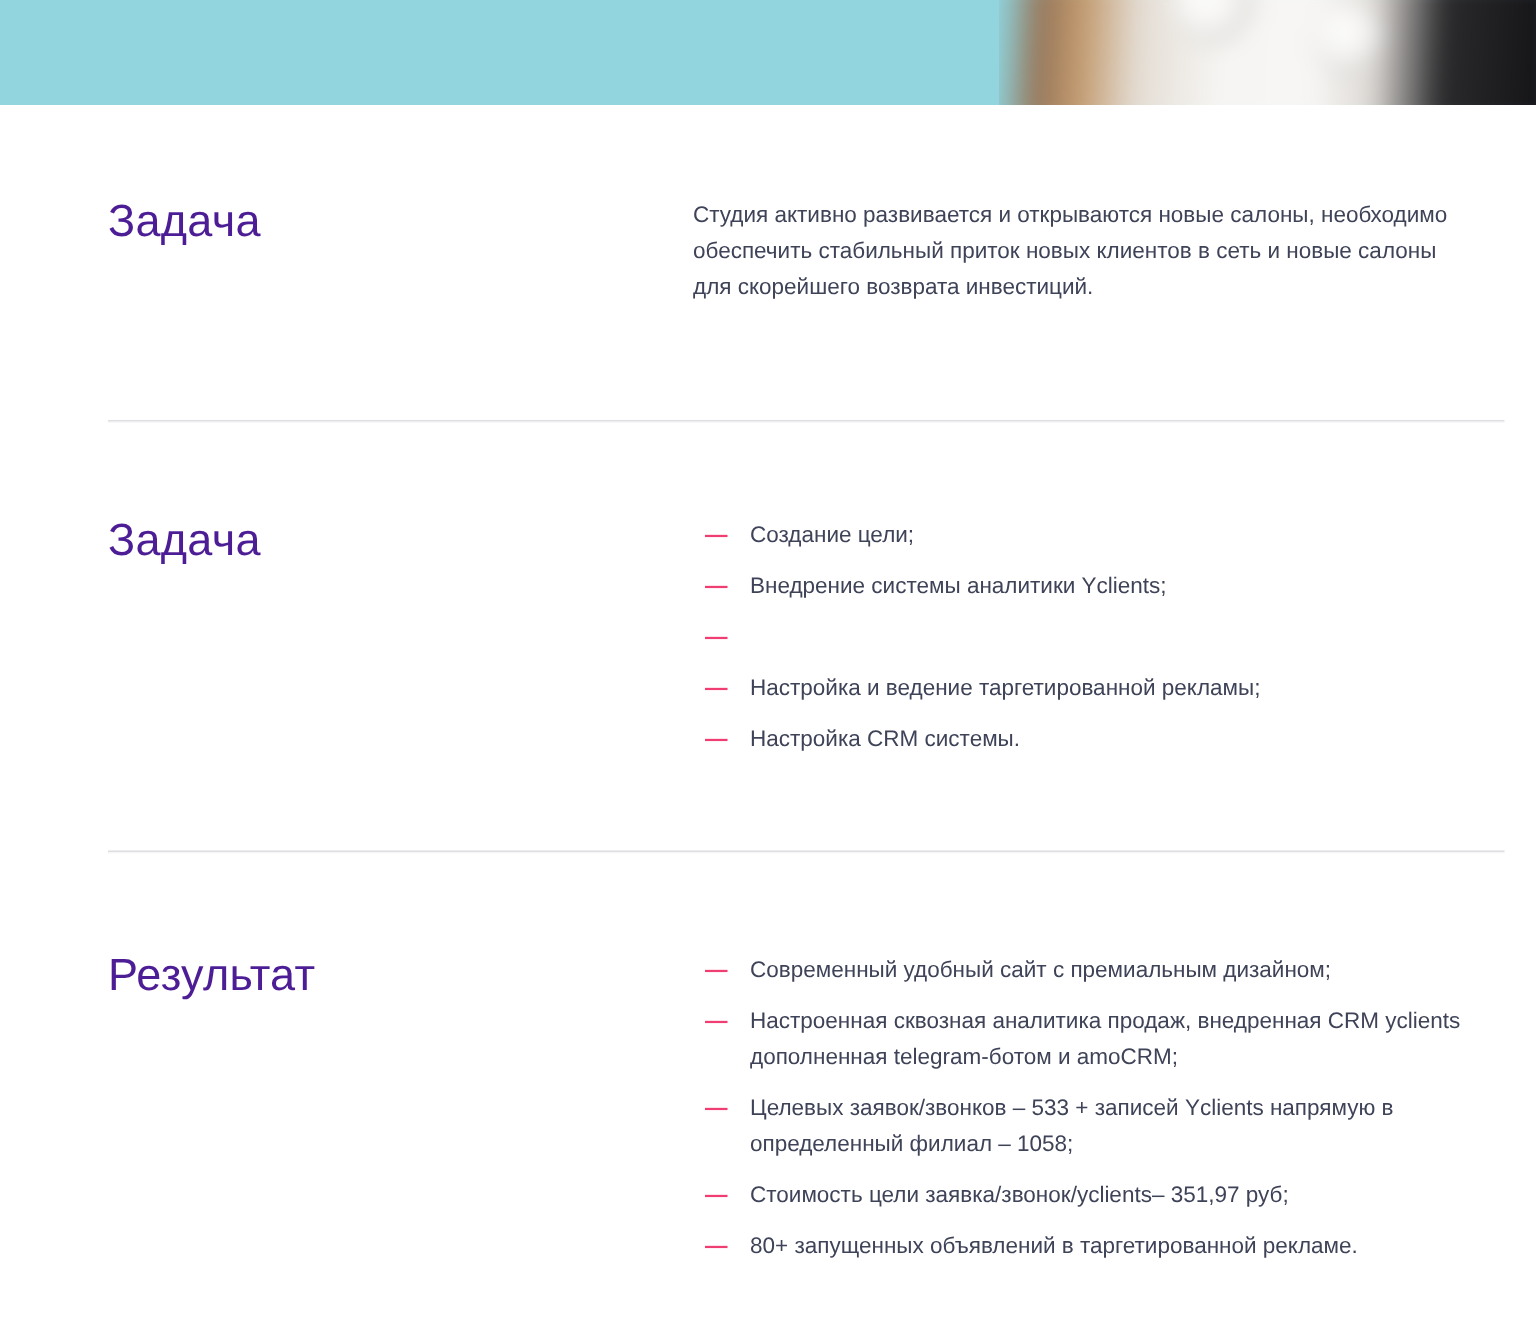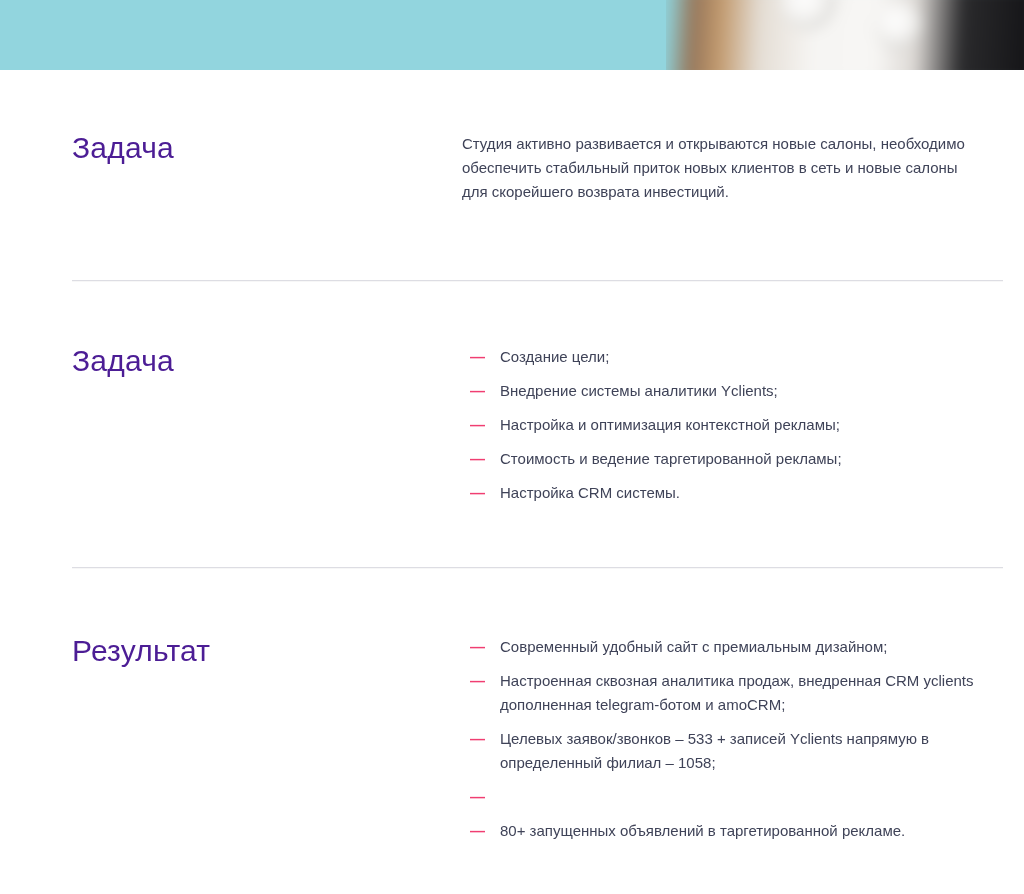--- a/index.html
+++ b/index.html
@@ -148,25 +148,24 @@
           <li>
             <span class="dash">—</span>
             <span class="item-text">Создание цели;</span>
           </li>
           <li>
             <span class="dash">—</span>
             <span class="item-text">Внедрение системы аналитики Yclients;</span>
           </li>
           <li>
             <span class="dash">—</span>
-            <span class="item-text">Настройка и оптимизация контекстной рекламы;</span>
-          </li>
-          <li>
-            <span class="dash">—</span>
-            <span class="item-text">Стоимость и ведение таргетированной рекламы;</span>
+          </li>
+          <li>
+            <span class="dash">—</span>
+            <span class="item-text">Настройка и ведение таргетированной рекламы;</span>
           </li>
           <li>
             <span class="dash">—</span>
             <span class="item-text">Настройка CRM системы.</span>
           </li>
         </ul>
       </div>
     </section>
 
     <hr class="divider">
@@ -182,20 +181,21 @@
           <li>
             <span class="dash">—</span>
             <span class="item-text">Настроенная сквозная аналитика продаж, внедренная CRM yclients дополненная telegram-ботом и amoCRM;</span>
           </li>
           <li>
             <span class="dash">—</span>
             <span class="item-text">Целевых заявок/звонков – 533 + записей Yclients напрямую в определенный филиал – 1058;</span>
           </li>
           <li>
             <span class="dash">—</span>
+            <span class="item-text">Стоимость цели заявка/звонок/yclients– 351,97 руб;</span>
           </li>
           <li>
             <span class="dash">—</span>
             <span class="item-text">80+ запущенных объявлений в таргетированной рекламе.</span>
           </li>
         </ul>
       </div>
     </section>
 
   </main>

